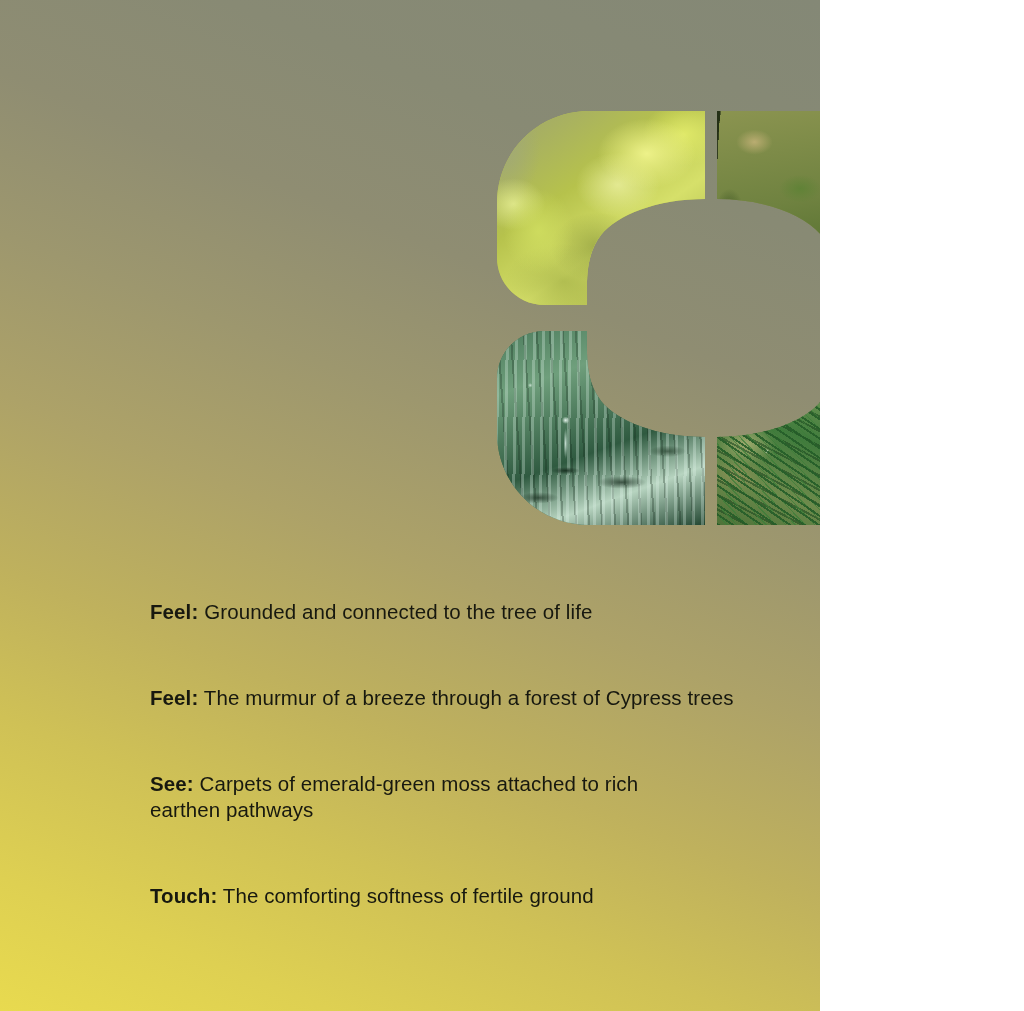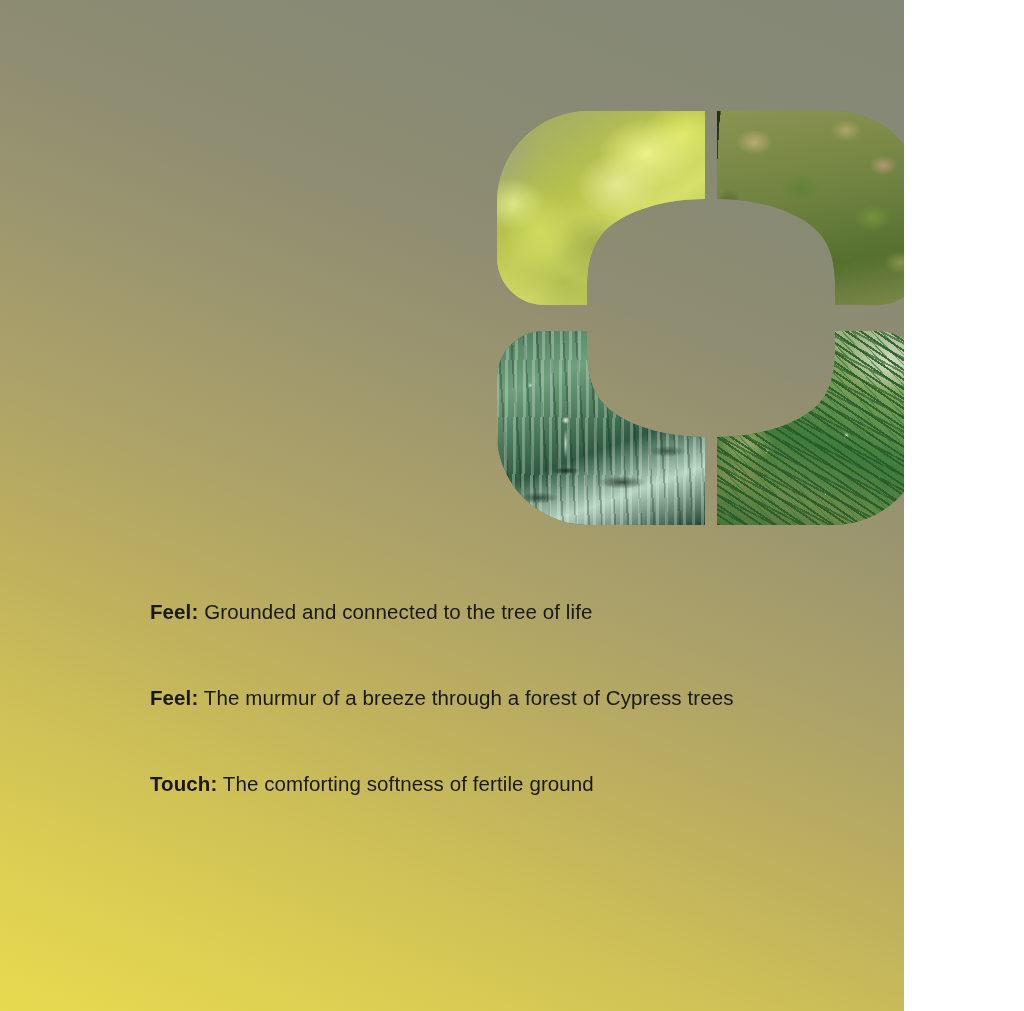--- a/index.html
+++ b/index.html
@@ -8,21 +8,21 @@
   }
   body {
     width: 1024px;
     height: 1011px;
     overflow: hidden;
     font-family: "Liberation Sans", sans-serif;
   }
 
   #poster {
     position: relative;
-    width: 904px;
+    width: 820px;
     height: 1011px;
     overflow: hidden;
     background: linear-gradient(22deg,
         #e8da4f 0%,
         #ded052 10%,
         #cfc156 22%,
         #bfb15d 33%,
         #ada268 46%,
         #9d976e 58%,
         #8f8d72 70%,
@@ -203,20 +203,24 @@
   <div id="sensory-list">
 
     <div class="sense-row">
       <span class="sense-label">Feel:</span><span class="sense-text"> Grounded and connected to the tree of life</span>
     </div>
 
     <div class="sense-row">
       <span class="sense-label">Feel:</span><span class="sense-text"> The murmur of a breeze through a forest of Cypress trees</span>
     </div>
 
+    <div class="sense-row">
+      <span class="sense-label">See:</span><span class="sense-text"> Carpets of emerald-green moss attached to rich
+earthen pathways</span>
+    </div>
 
 
     <div class="sense-row">
       <span class="sense-label">Touch:</span><span class="sense-text"> The comforting softness of fertile ground</span>
     </div>
 
   </div>
 
 </div>
 

